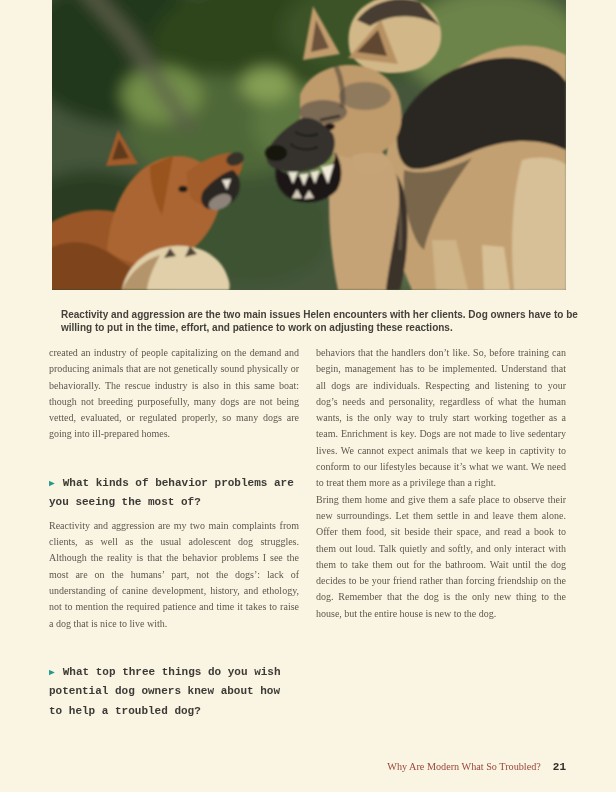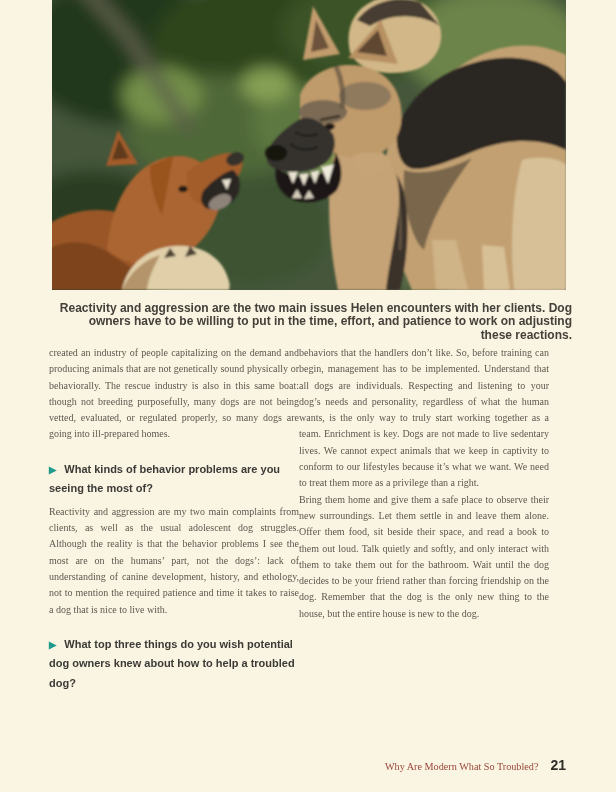--- a/index.html
+++ b/index.html
@@ -7,53 +7,52 @@
     position:relative; width:616px; height:792px;
     background:#faf4e2; overflow:hidden;
     font-family:"Liberation Serif", serif;
   }
   .photo {
     position:absolute; left:52px; top:0; width:514px; height:290px;
     overflow:hidden; background:#44573a;
   }
   .photo svg { display:block; width:100%; height:100%; }
   .caption {
-    position:absolute; left:49px; top:296px; width:517px; margin:6px;
+    position:absolute; left:49px; top:296px; width:517px; margin:12px;
     font-family:"Liberation Sans", sans-serif;
-    font-size:12px; line-height:13.4px; font-weight:bold;
+    font-size:10px; line-height:13.4px; font-weight:bold;
     color:#44413a;
-    text-align:right;
   }
   .columns {
     position:absolute; left:49px; top:345px; width:517px;
-    display:flex; gap:0;
+    display:flex; gap:17px;
   }
   .col { width:250px; }
   .body-para {
     margin:0; font-size:10px; line-height:16.3px;
     color:#5b584e; text-align:justify;
   }
   .question {
-    margin:17px 0 5px 0;
-    font-family:Liberation Sans, sans-serif;
+    margin:31px 0 5px 0;
+    font-family:Liberation Mono, monospace;
     font-size:11px; line-height:19.5px; font-weight:bold;
     color:#3b3a36;
   }
   .qarrow { color:#1f9a8c; font-size:9.5px; margin-right:8px; }
   .footer {
     position:absolute; left:49px; top:756px; width:517px;
     text-align:right; white-space:nowrap;
   }
   .footer-title {
     font-family:"Liberation Serif", serif;
     font-size:10.2px; color:#9a473b;
   }
   .page-number {
-    font-family:Liberation Sans, sans-serif;
-    font-size:14px; font-weight:bold; color:#2f2d28; margin-left:12px;
+    font-family:Liberation Mono, monospace;
+    font-size:11px; font-weight:bold; color:#2f2d28; margin-left:12px;
   }
 </style>
 </head>
 <body>
 
 <div class="page">
 
   <figure class="photo" style="margin:0">
     <svg viewBox="0 0 514 290" preserveAspectRatio="none">
       <defs>

